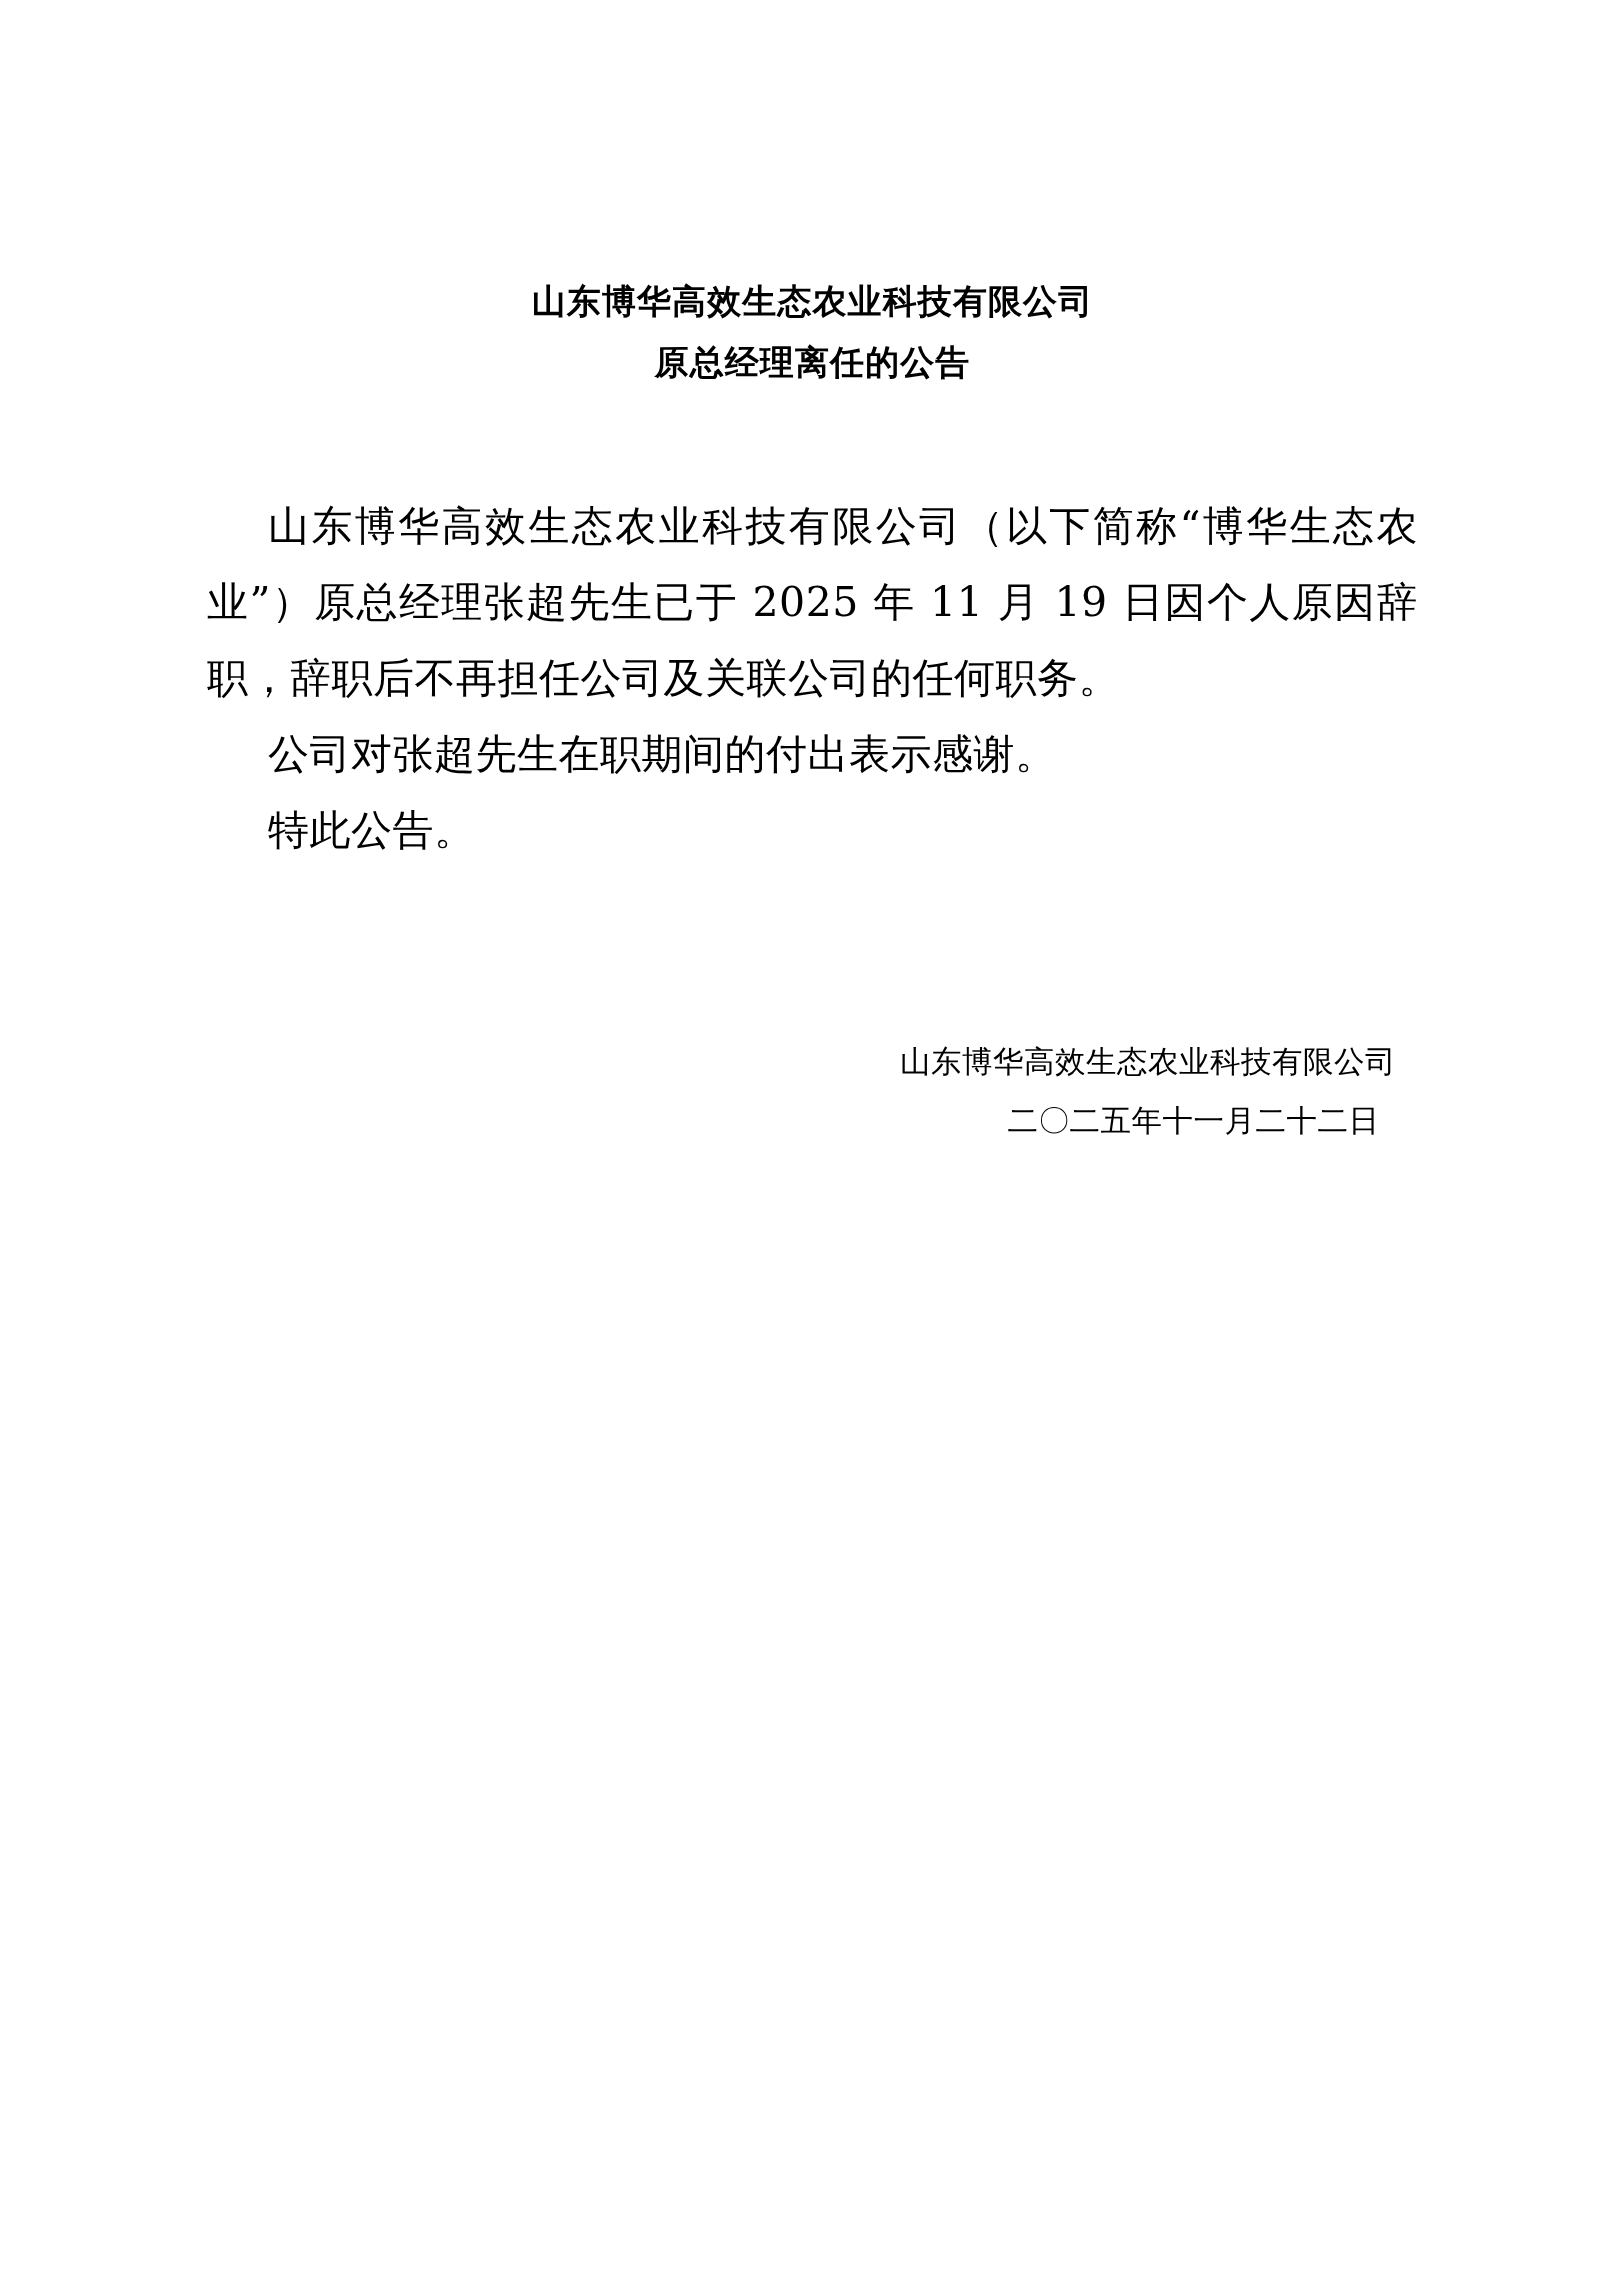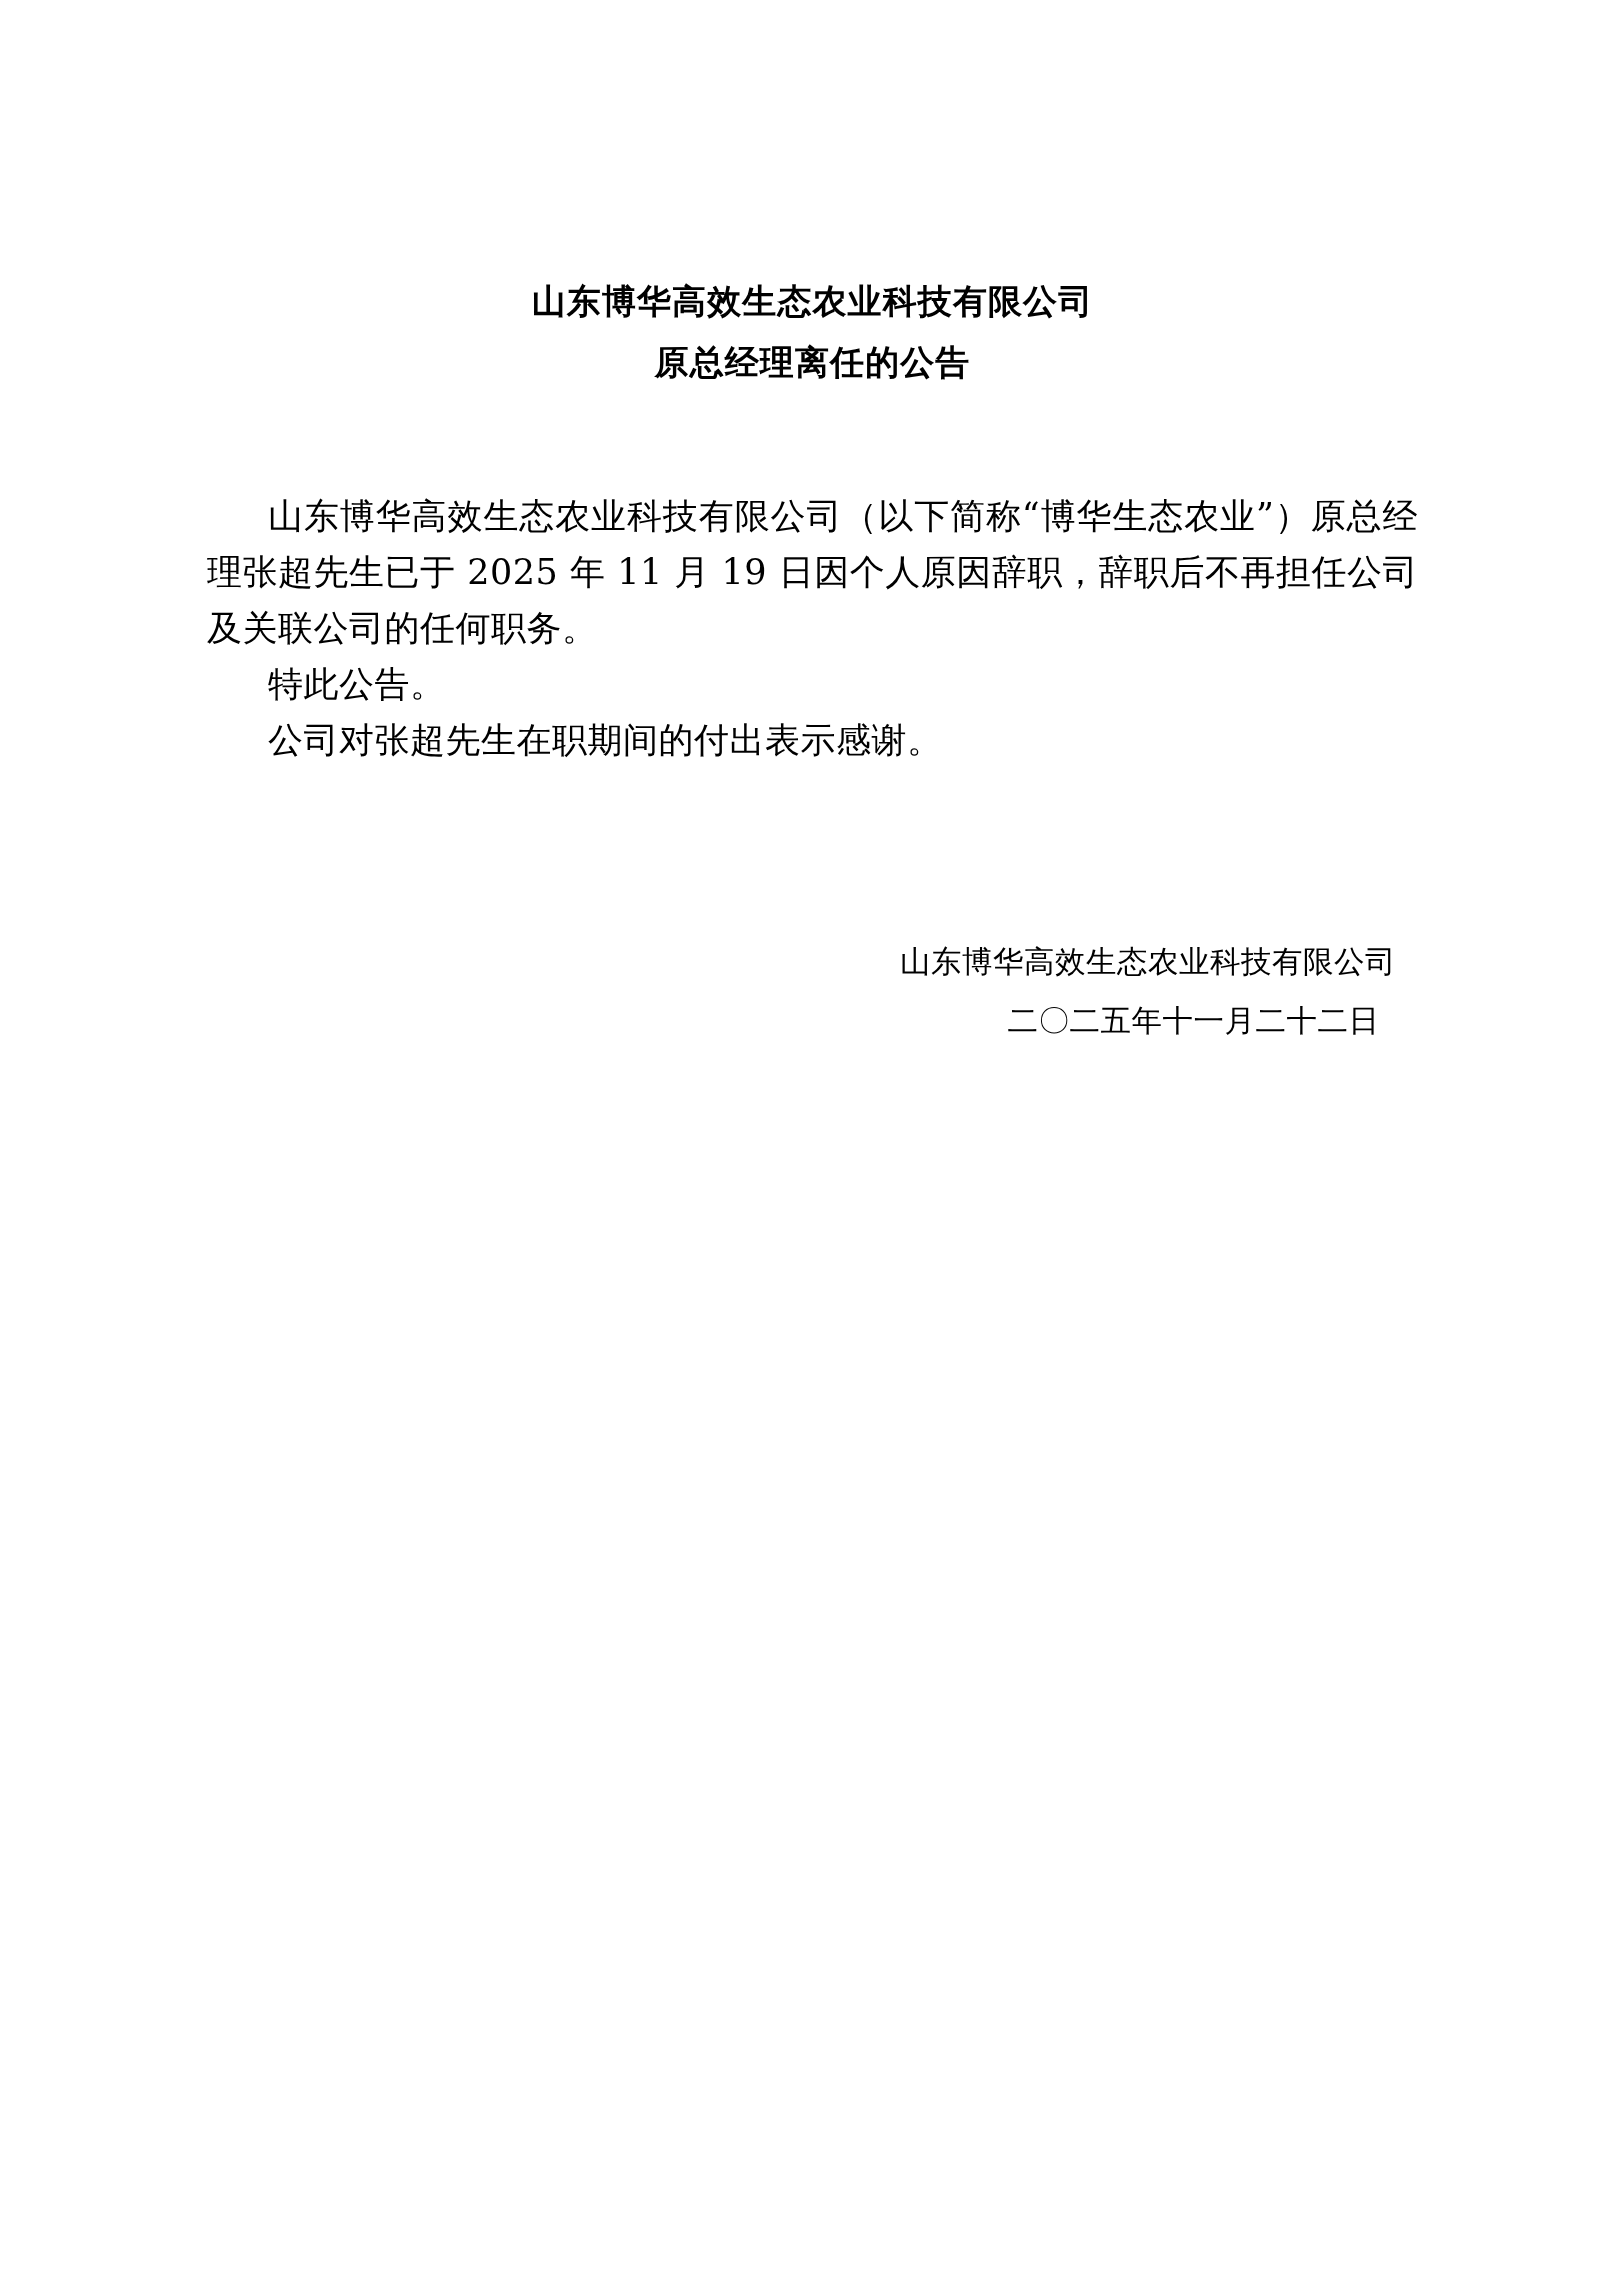--- a/index.html
+++ b/index.html
@@ -36,22 +36,22 @@
   .doc-title .line1 {
     display: block;
     margin-bottom: 27px;
   }
   .doc-title .line2 {
     display: block;
     text-align: center;
   }
   .body-block {
     margin-top: 109px;
-    font-size: 35px;
-    line-height: 56px;
+    font-size: 41px;
+    line-height: 76px;
     letter-spacing: 0.5px;
   }
   .para {
     text-indent: 61px;
     margin: 0 0 0 0;
     text-align: justify;
     text-justify: inter-ideograph;
   }
   .para + .para {
     margin-top: 0;
@@ -78,22 +78,22 @@
 <div class="page">
   <div class="content">
 
     <div class="doc-title">
       <span class="line1">山东博华高效生态农业科技有限公司</span>
       <span class="line2">原总经理离任的公告</span>
     </div>
 
     <div class="body-block">
       <p class="para">山东博华高效生态农业科技有限公司（以下简称“博华生态农业”）原总经理张超先生已于 2025 年 11 月 19 日因个人原因辞职，辞职后不再担任公司及关联公司的任何职务。</p>
+      <p class="para">公司对张超先生在职期间的付出表示感谢。</p>
       <p class="para">特此公告。</p>
-      <p class="para">公司对张超先生在职期间的付出表示感谢。</p>
     </div>
 
     <div class="signature">
       <span class="sig-line">山东博华高效生态农业科技有限公司</span>
       <span class="sig-date">二〇二五年十一月二十二日</span>
     </div>
 
   </div>
 </div>
 

